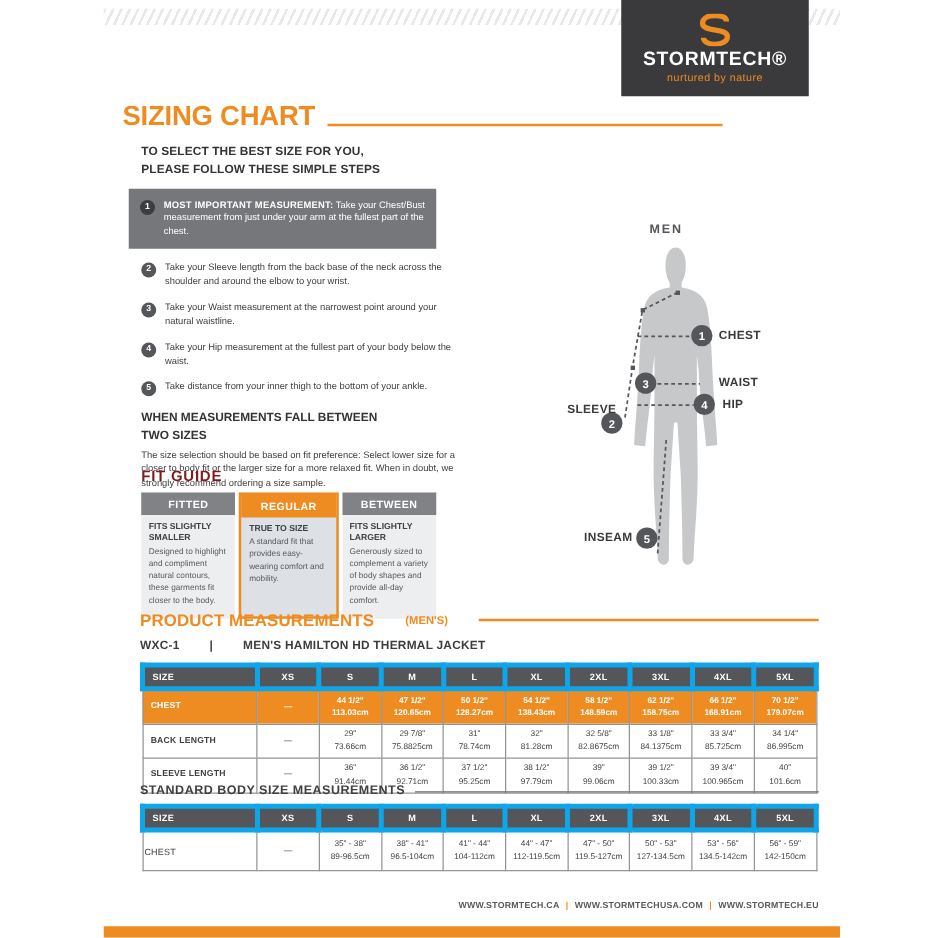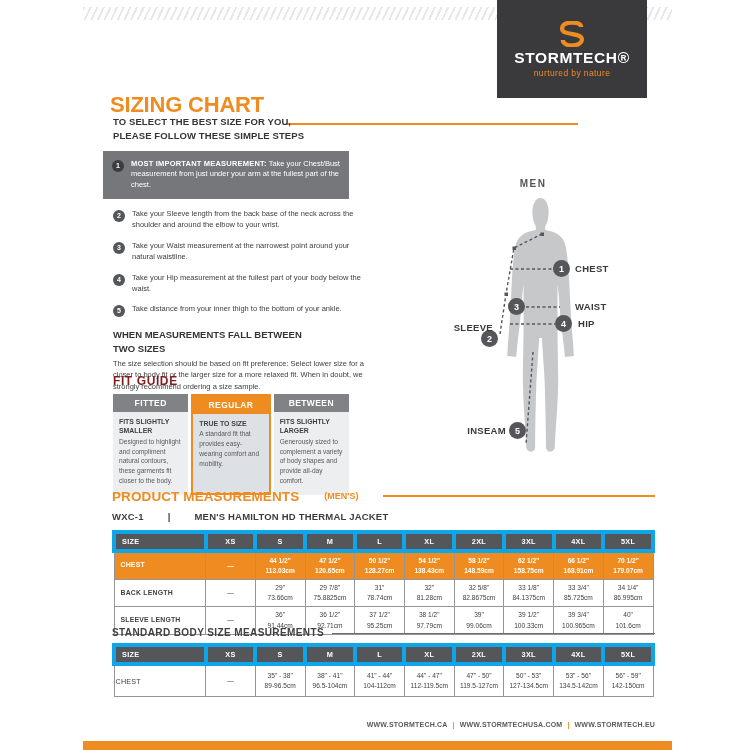--- a/index.html
+++ b/index.html
@@ -1,28 +1,28 @@
 <!DOCTYPE html>
 <html><head>
 <meta charset="utf-8">
 <style>
   html,body{margin:0;padding:0;background:#fff}
   body{width:750px;height:750px;position:relative;font-family:"Liberation Sans",sans-serif;color:#414042;overflow:hidden}
 
   
   .stripes{position:absolute;left:83px;top:7px;width:589px;height:13px;
     background:repeating-linear-gradient(115deg,#e7e8ea 0 2px,#fff 2px 6px)}
-  .brandbox{position:absolute;left:497px;top:0;width:150px;height:98px;background:#3a3a3c;
+  .brandbox{position:absolute;left:497px;top:0;width:150px;height:77px;background:#3a3a3c;
     display:flex;flex-direction:column;align-items:center;justify-content:center;gap:3px}
   .brandname{color:#fff;font-weight:bold;font-size:15.5px;letter-spacing:.6px;line-height:1}
   .tagline{color:#ef8c21;font-size:8.5px;letter-spacing:.4px;line-height:1}
 
   
   .titlerow{position:absolute;left:98px;top:82px;width:480px;display:flex;align-items:flex-end;gap:10px}
-  .pagetitle{margin:12px;font-size:22px;color:#ef8c21;font-weight:bold;letter-spacing:-.2px;line-height:1}
+  .pagetitle{margin:0;font-size:22px;color:#ef8c21;font-weight:bold;letter-spacing:-.2px;line-height:1}
   .titlerow .rule{flex:1;height:2px;background:#ef8c21;margin-bottom:3px}
 
   
   .leftcol{position:absolute;left:113px;top:115px;width:252px}
   .intro{font-weight:bold;font-size:9.5px;line-height:1.45;color:#333436;letter-spacing:.1px}
   .stepnum{flex:0 0 auto;width:12px;height:12px;border-radius:50%;background:#55565a;color:#fff;
     font-size:7px;font-weight:bold;display:flex;align-items:center;justify-content:center;margin-top:1px}
   .step1{margin:8px 0 0 -10px;width:246px;background:#76777a;color:#fff;padding:8px 9px;display:flex;gap:7px;box-sizing:border-box}
   .step1 .stepnum{background:#3c3d3f}
   .stext{font-size:7.5px;line-height:1.45}

